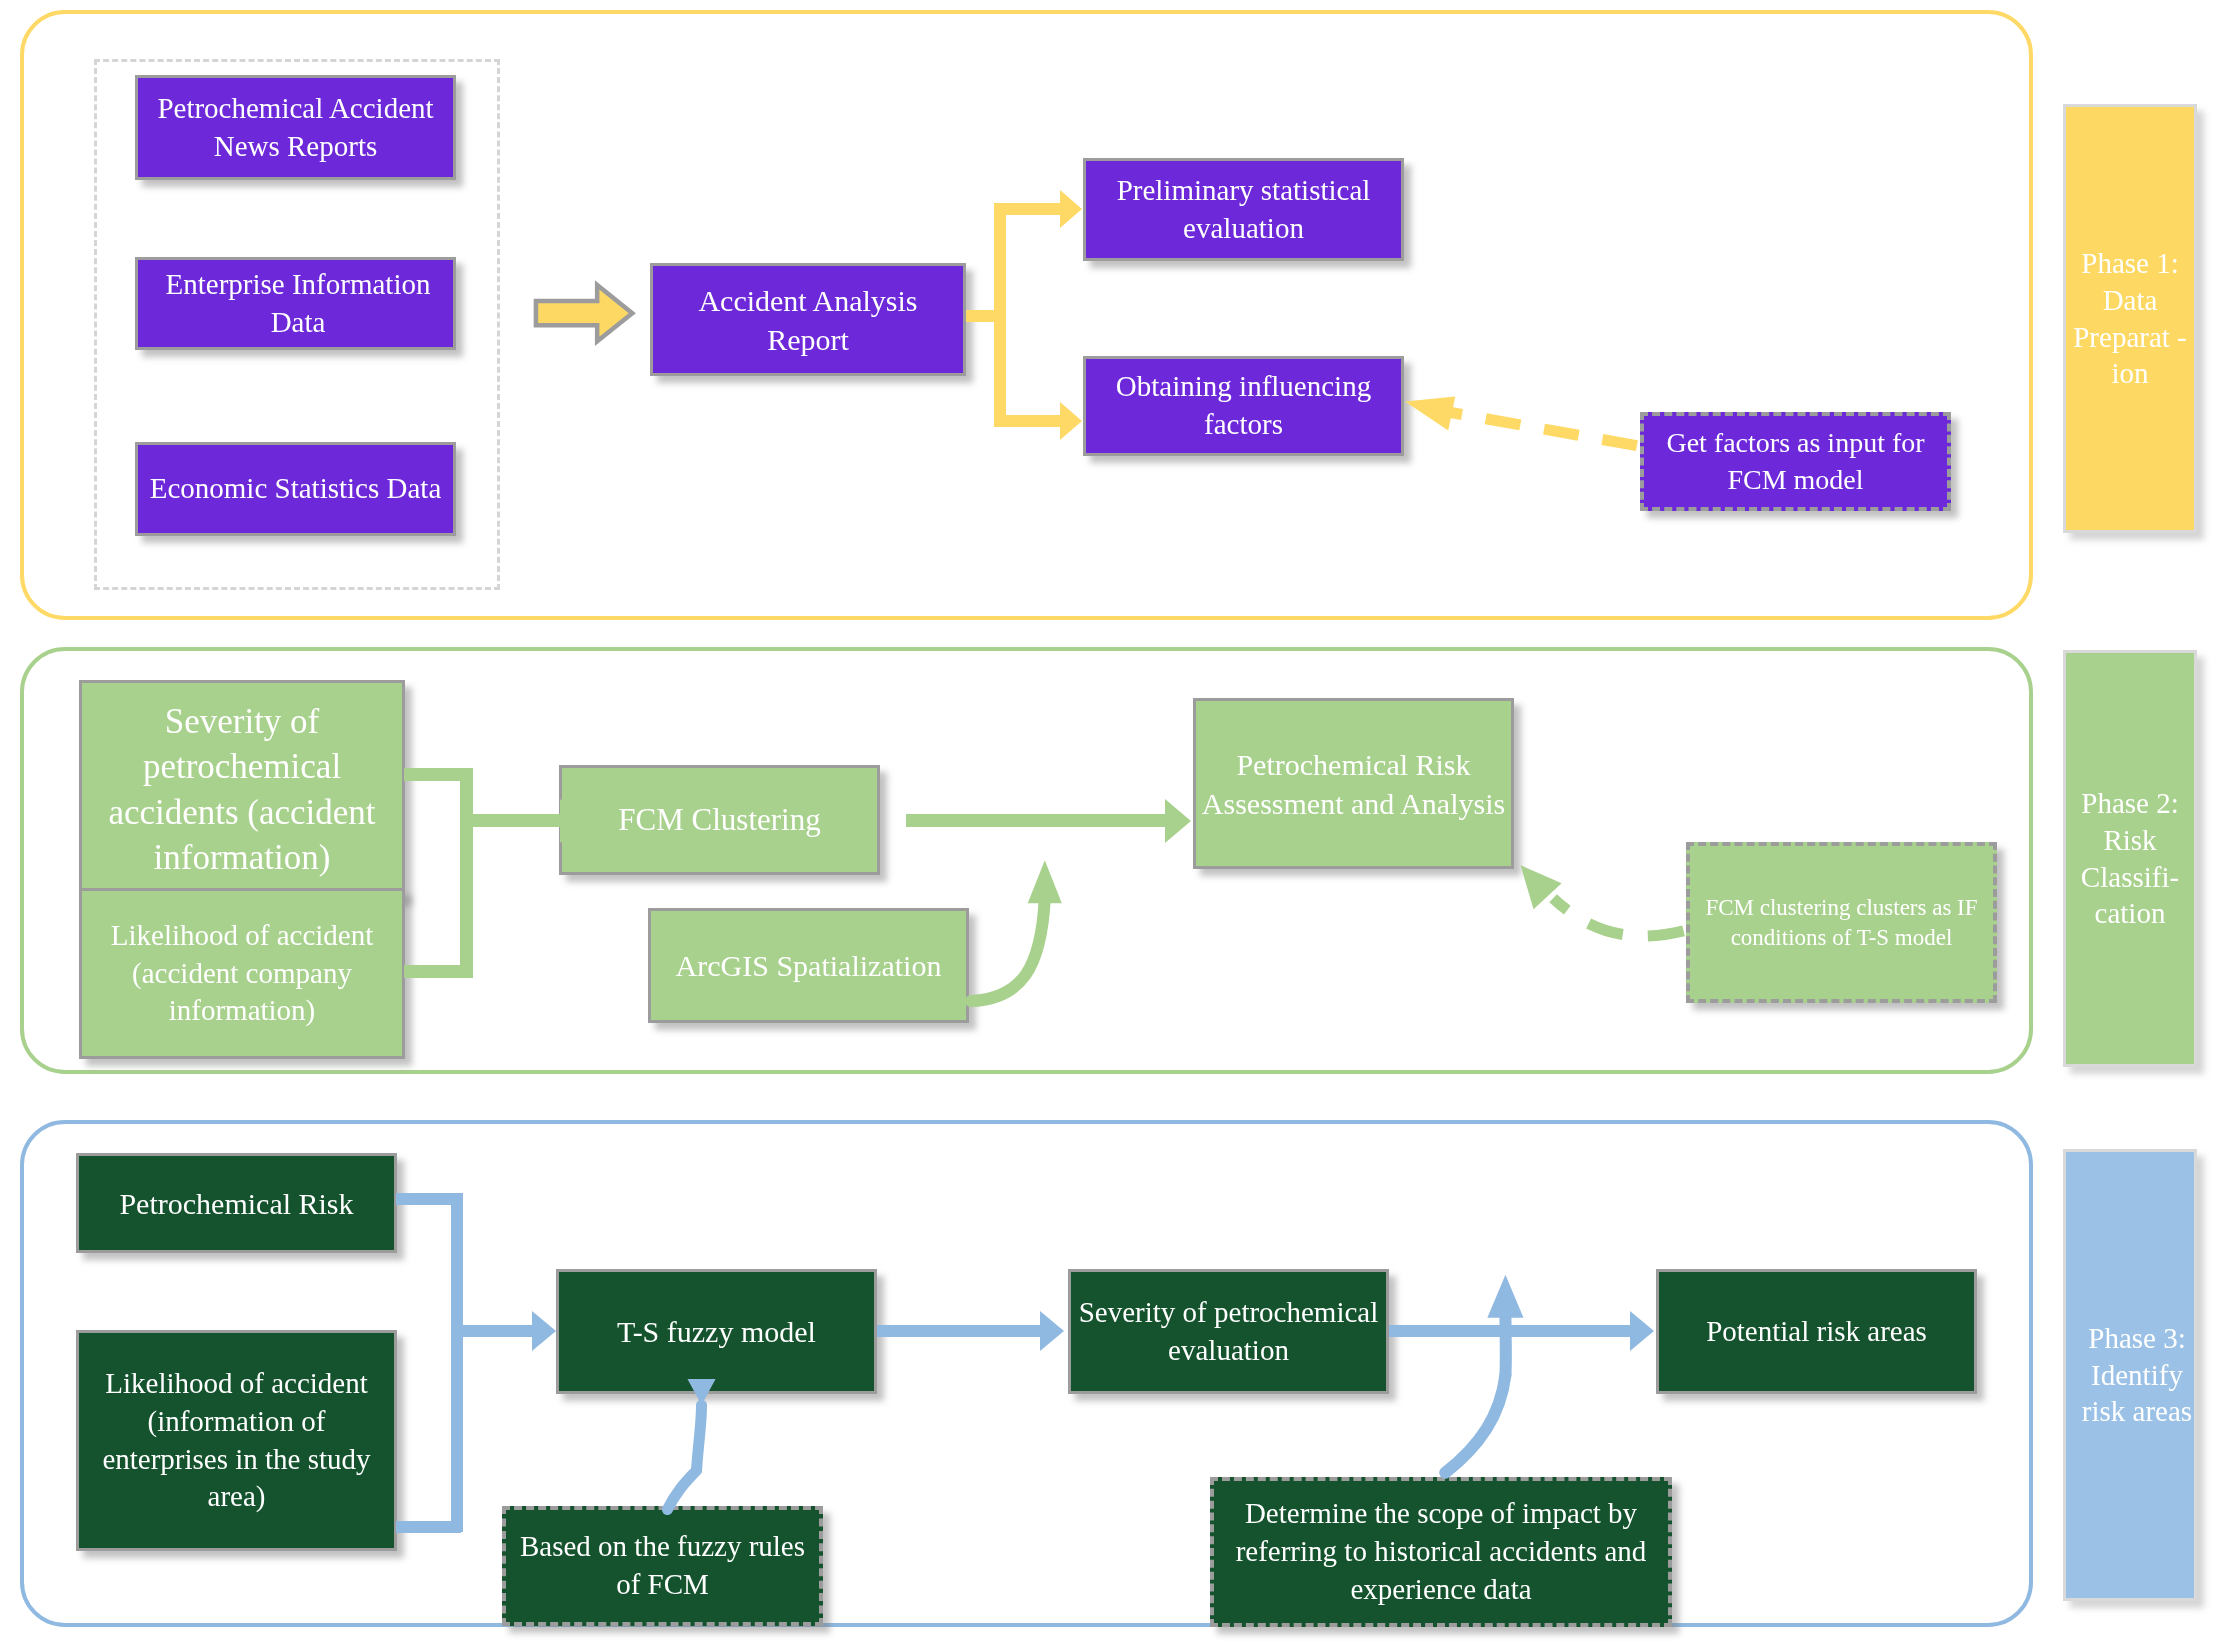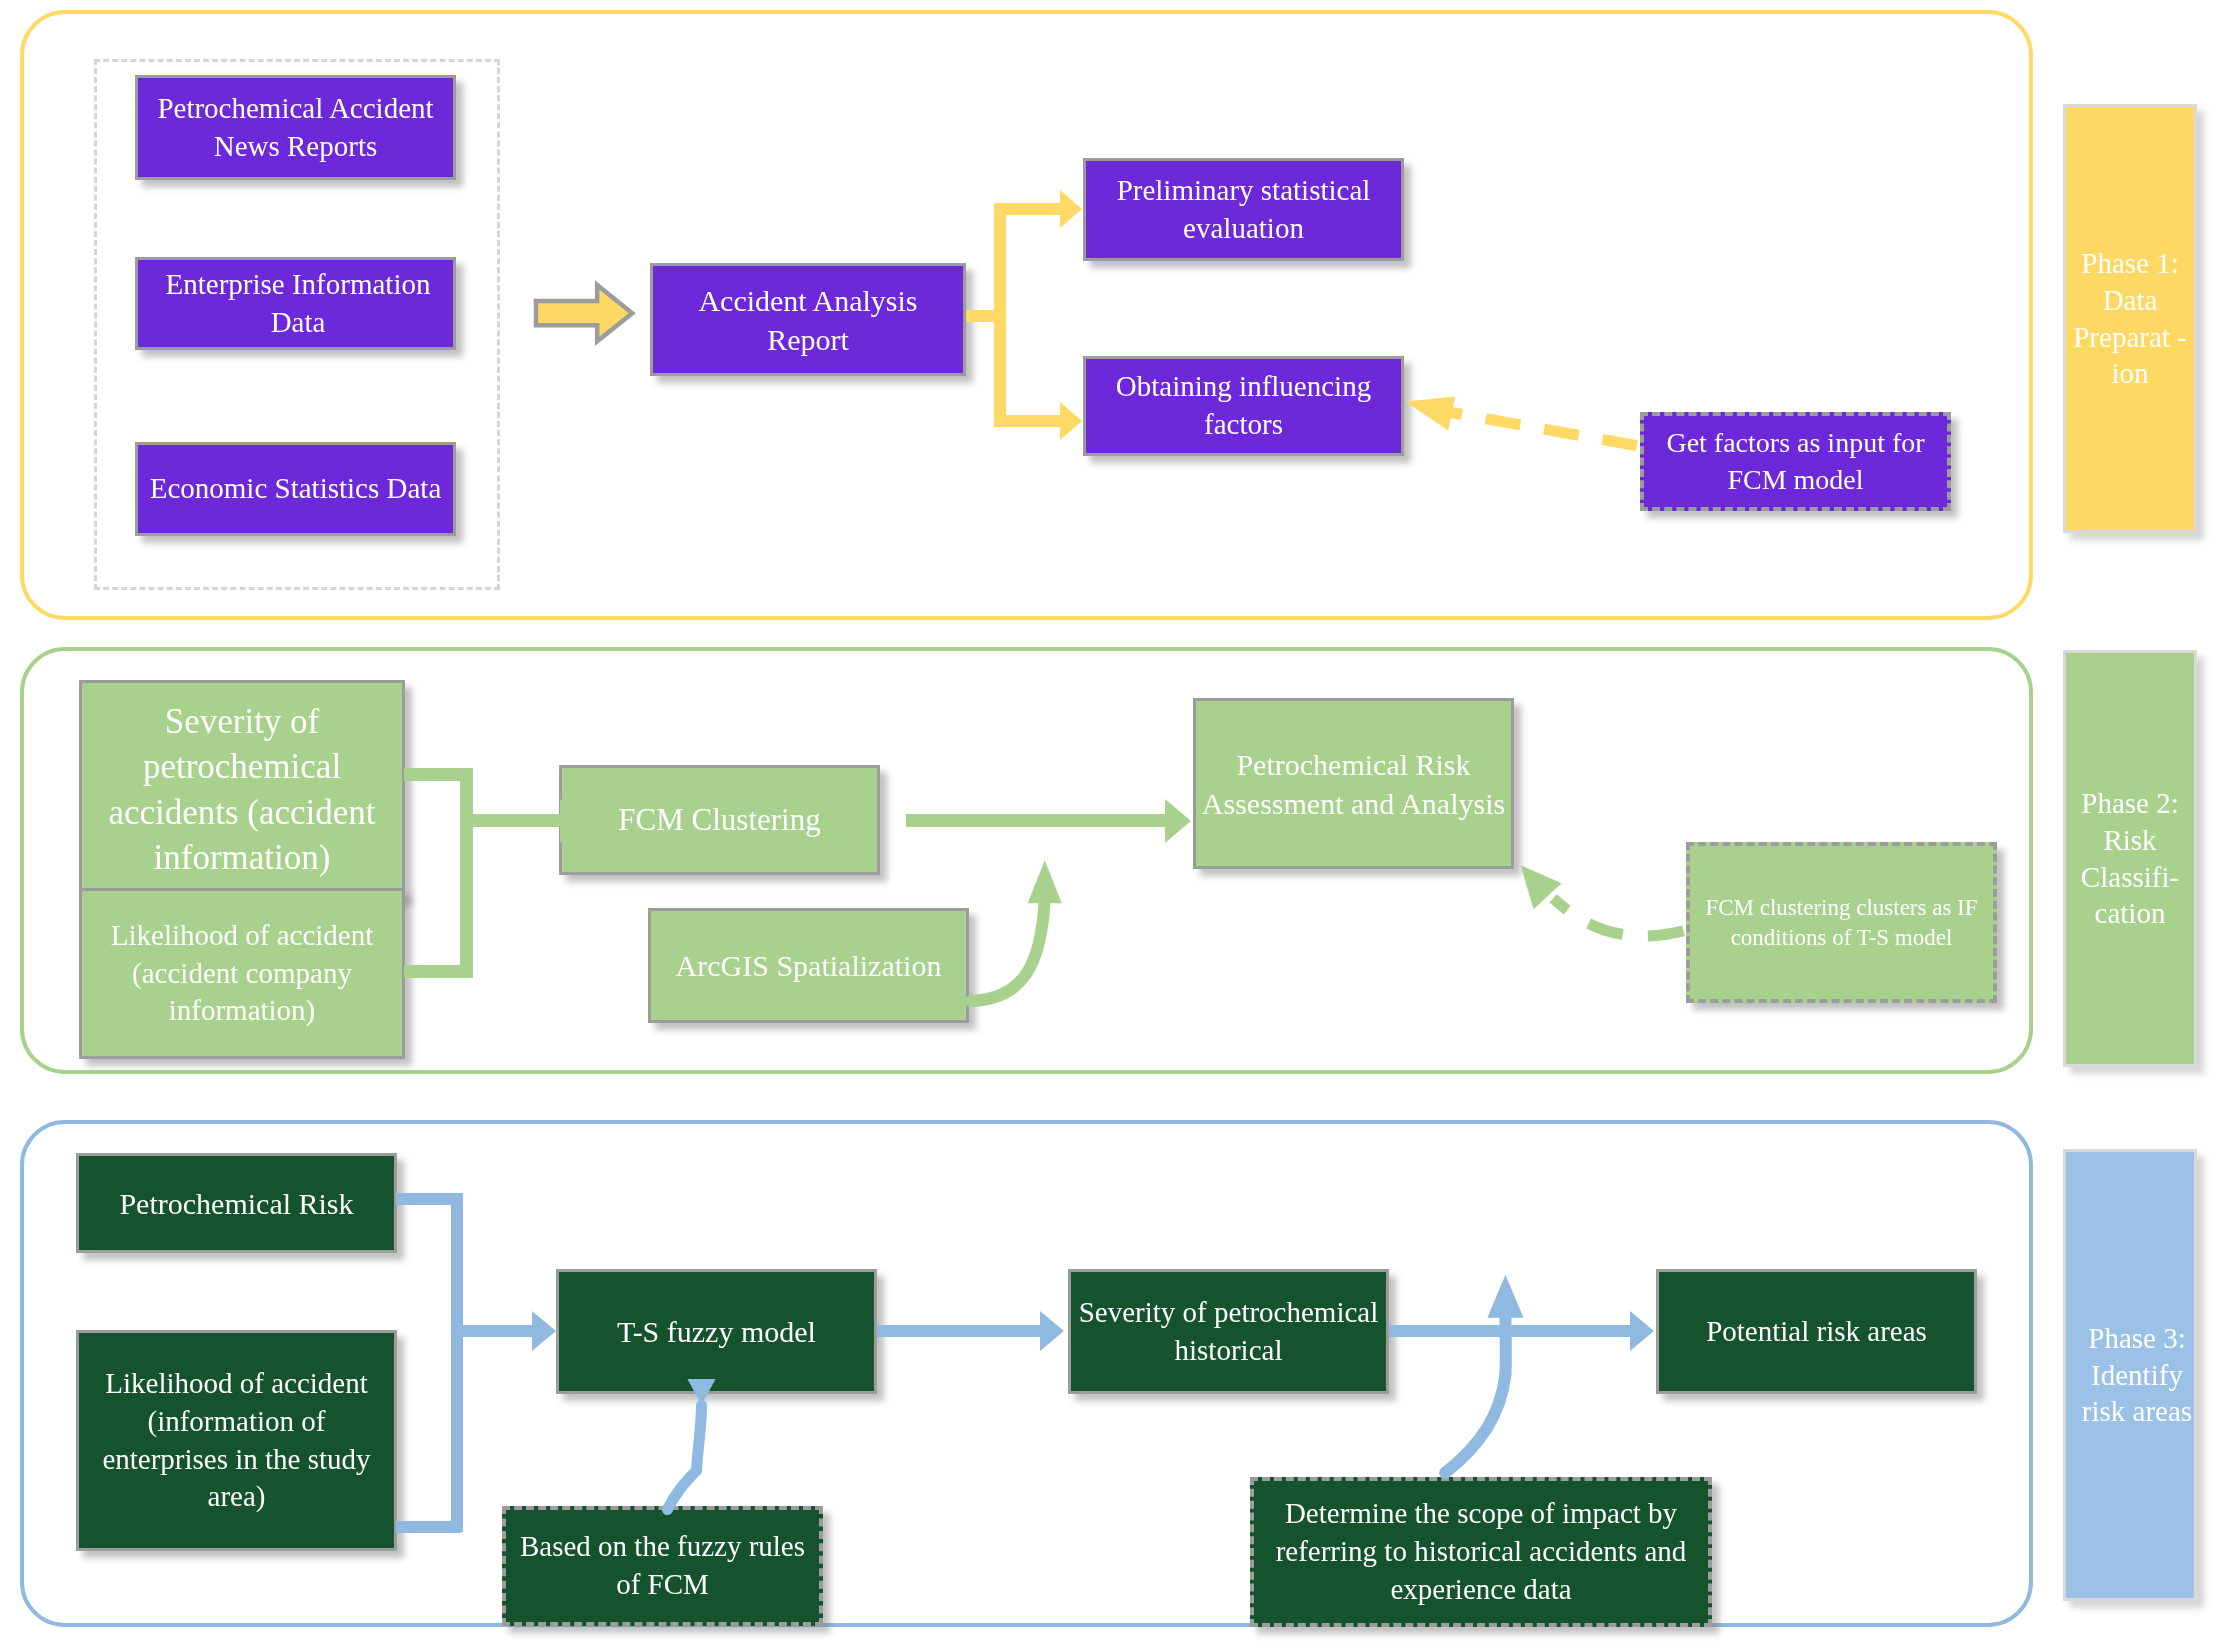--- a/index.html
+++ b/index.html
@@ -159,32 +159,32 @@
 
 <div class="node b" style="left:76px;top:1330px;width:321px;height:221px;font-size:29px;">
   <span>Likelihood of accident (information of enterprises in the study area)</span>
 </div>
 
 <div class="node b" style="left:556px;top:1269px;width:321px;height:125px;font-size:30px;">
   <span>T-S fuzzy model</span>
 </div>
 
 <div class="node b" style="left:1068px;top:1269px;width:321px;height:125px;font-size:29px;">
-  <span>Severity of petrochemical historical</span>
+  <span>Severity of petrochemical evaluation</span>
 </div>
 
 <div class="node b" style="left:1656px;top:1269px;width:321px;height:125px;font-size:29px;">
   <span>Potential risk areas</span>
 </div>
 
 <div class="node b dashed" style="left:502px;top:1506px;width:321px;height:120px;font-size:29px;">
   <span>Based on the fuzzy rules of FCM</span>
 </div>
 
-<div class="node b dashed" style="left:1210px;top:1477px;width:462px;height:150px;font-size:29px;margin-left:40px;">
+<div class="node b dashed" style="left:1210px;top:1477px;width:462px;height:150px;font-size:29px;">
   <span>Determine the scope of impact by referring to historical accidents and experience data</span>
 </div>
 
 <div class="ln b" style="left:396px;top:1193px;width:65px;height:12px;"></div>
 <div class="ln b" style="left:396px;top:1521px;width:65px;height:12px;"></div>
 <div class="ln b" style="left:451px;top:1193px;width:12px;height:339px;"></div>
 <div class="ln b" style="left:451px;top:1325px;width:85px;height:12px;"></div>
 <div class="tri right b" style="left:532px;top:1311px;"></div>
 
 <div class="ln b" style="left:877px;top:1325px;width:166px;height:12px;"></div>

